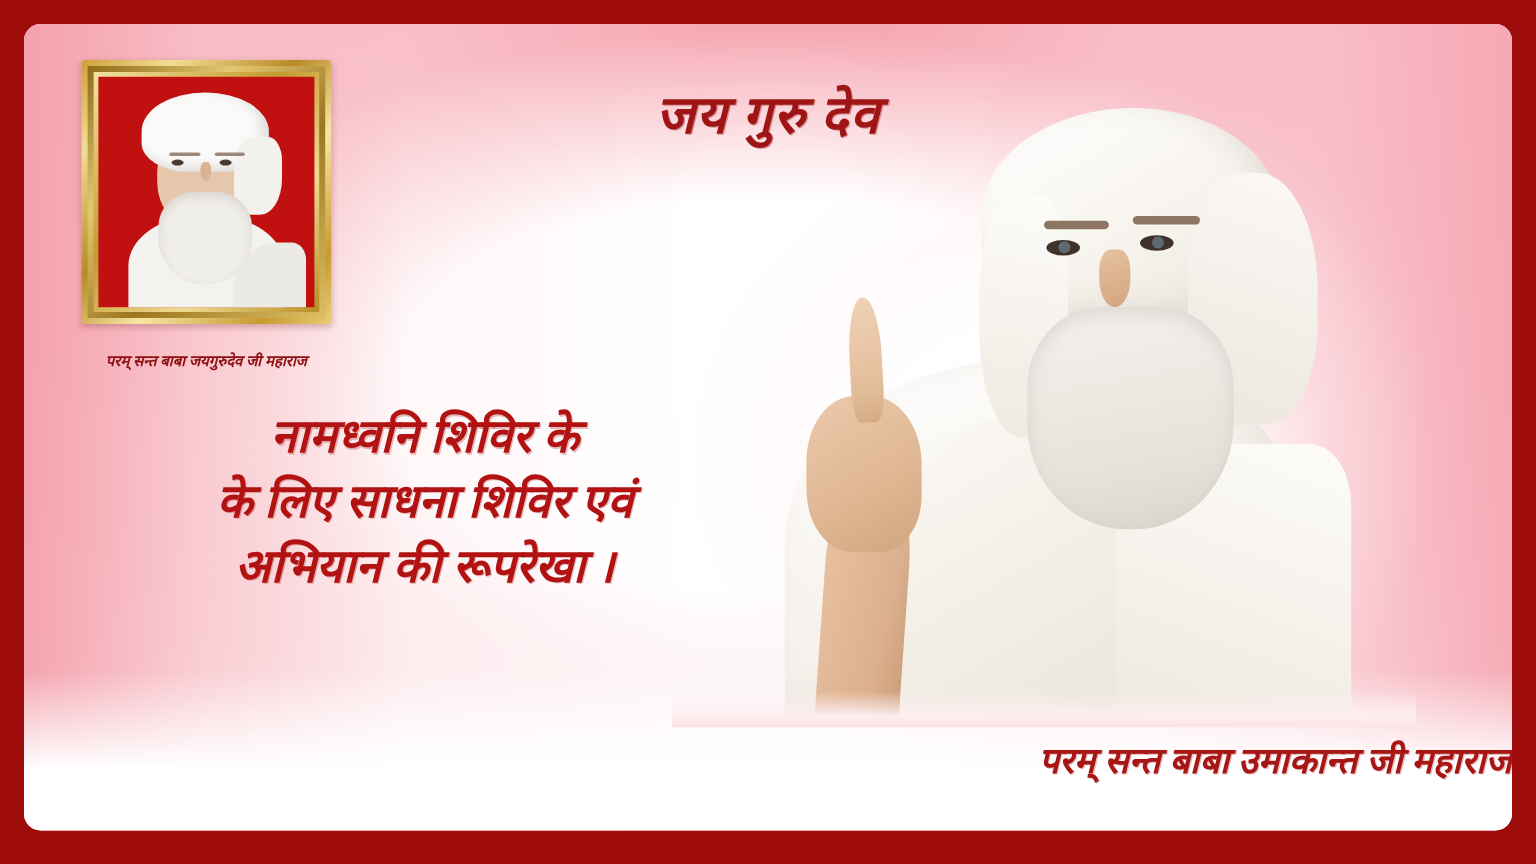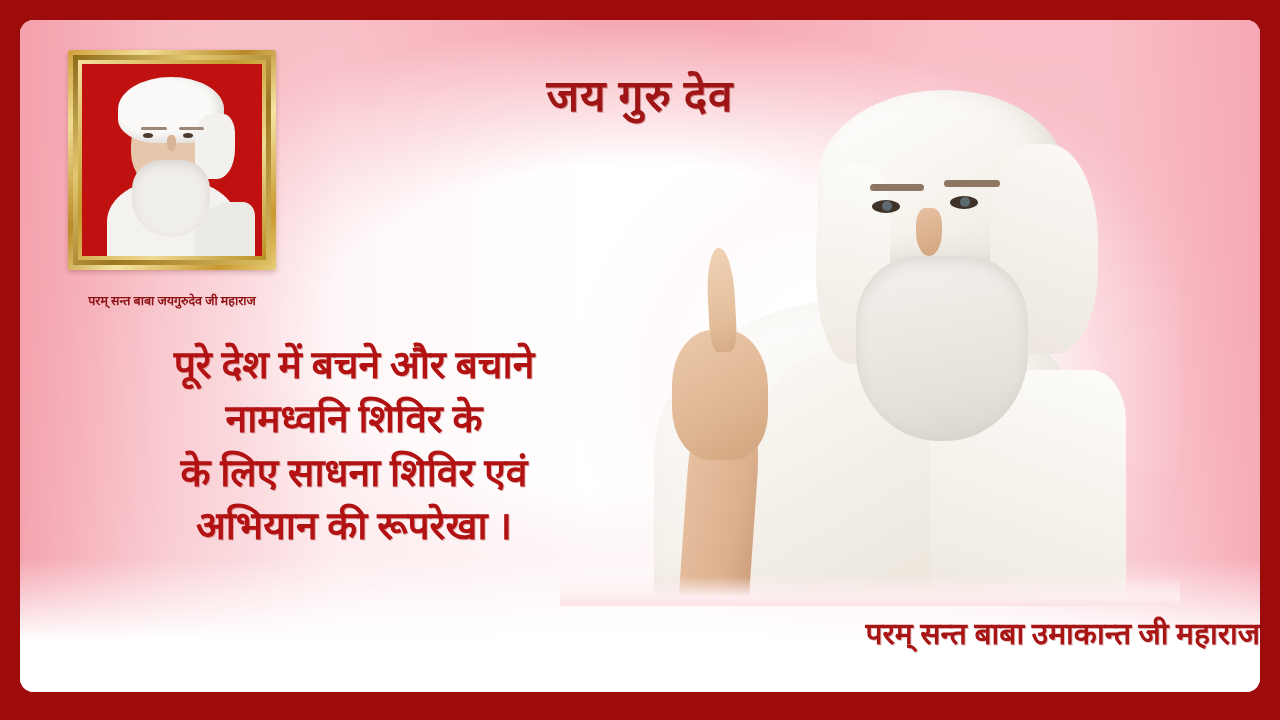--- a/index.html
+++ b/index.html
@@ -18,20 +18,21 @@
   }
 
   
   #card {
     position:absolute;
     left:20px; top:20px;
     width:1240px; height:672px;
     border-radius:14px;
     overflow:hidden;
     background:#ffffff;
+    font-style:italic;
   }
 
   
   #bg-base {
     position:absolute; inset:0;
     background:
       radial-gradient(ellipse 62% 58% at 50% 46%,
          rgba(255,255,255,1) 0%,
          rgba(255,255,255,1) 42%,
          rgba(255,255,255,0) 78%),
@@ -348,21 +349,20 @@
               <div class="p1-nose"></div>
               <div class="p1-beard"></div>
             </div>
           </div>
         </div>
       </div>
       <div id="portrait-caption">परम् सन्त बाबा जयगुरुदेव जी महाराज</div>
     </div>
 
     <div id="message">
-      <span class="ln">पूरे देश में बचने और बचाने</span>
       <span class="ln">नामध्वनि शिविर के</span>
       <span class="ln">के लिए साधना शिविर एवं</span>
       <span class="ln">अभियान की रूपरेखा ।</span>
     </div>
 
     <div id="main-figure">
       <div class="glow"></div>
       <div class="g2-shawl"></div>
       <div class="g2-shoulderR"></div>
       <div class="g2-shawl-fold"></div>

